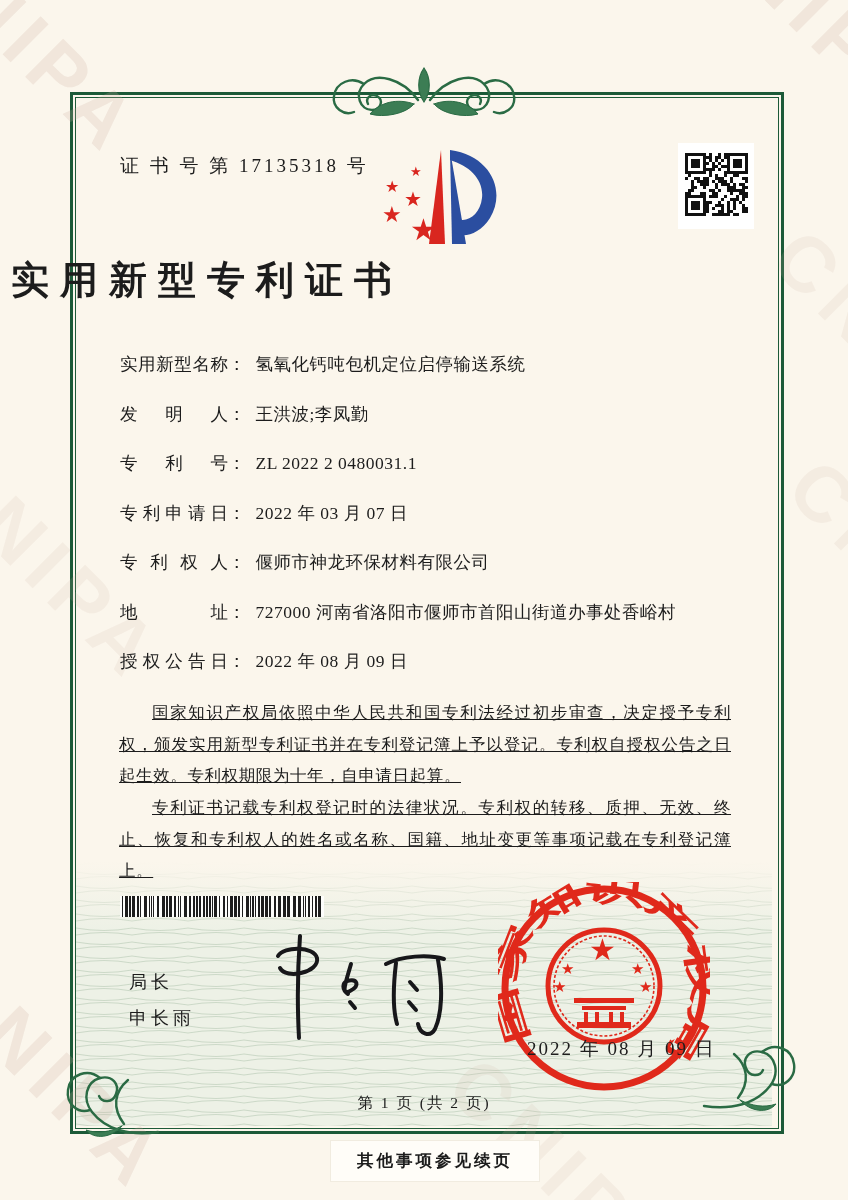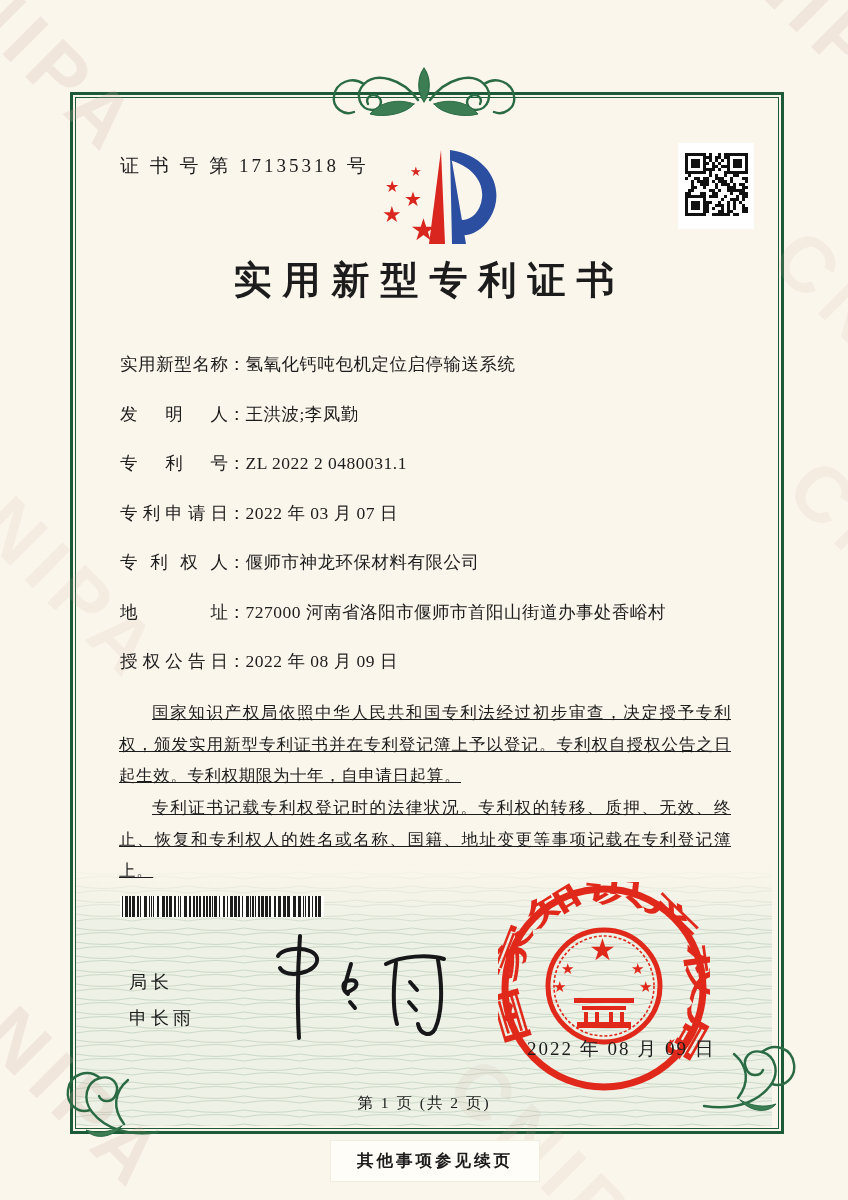--- a/index.html
+++ b/index.html
@@ -40,31 +40,31 @@
     position:absolute;left:120px;top:153px;z-index:3;
     font-size:19px;letter-spacing:3px;
   }
   .qr-box{
     position:absolute;left:678px;top:143px;width:76px;height:86px;z-index:3;
     background:#fff;display:flex;align-items:center;justify-content:center;
   }
   .logo{position:absolute;left:352px;top:140px;width:150px;height:114px;z-index:3;}
   .title{
     position:absolute;left:0;top:255px;width:100%;z-index:3;
-    text-align:center;font-size:38px;font-weight:700;letter-spacing:11px;
+    text-align:left;font-size:38px;font-weight:700;letter-spacing:11px;
     text-indent:11px;
   }
   
   .fields{position:absolute;left:120px;top:352px;width:616px;z-index:3;font-size:17.5px;}
   .frow{position:relative;height:49.5px;}
   .flabel{
     display:inline-block;width:108px;text-align:justify;text-align-last:justify;
     vertical-align:top;
   }
-  .fvalue{letter-spacing:0.5px;}
+  .fvalue{margin-left:10px;letter-spacing:0.5px;}
   .fpair2{position:absolute;left:316px;top:0;white-space:nowrap;}
   
   .law{
     position:absolute;left:119px;top:697px;width:612px;z-index:3;
     font-size:16.5px;line-height:1.92;text-align:justify;letter-spacing:0.6px;text-decoration:underline;
   }
   .law p{margin:0;text-indent:2em;}
   
   .barcode{
     position:absolute;left:120px;top:896px;height:21px;z-index:3;

